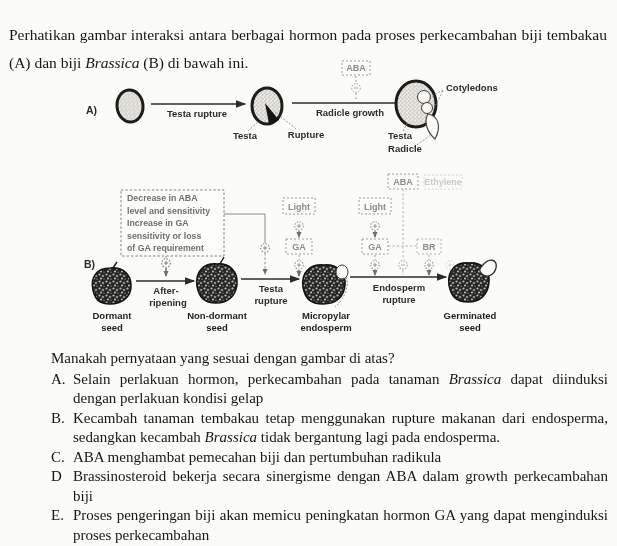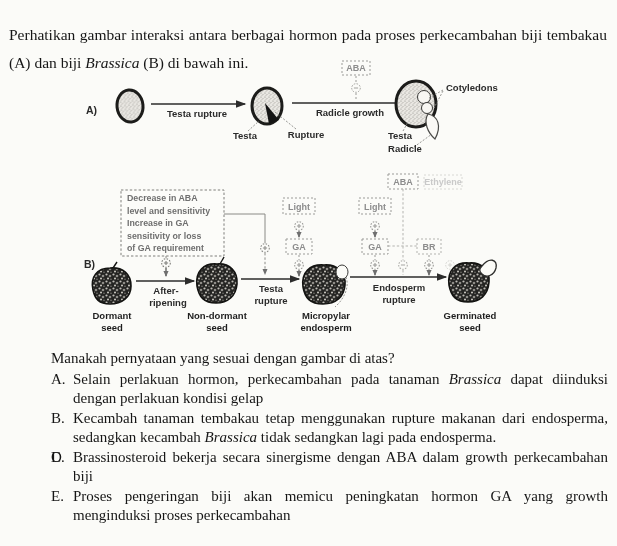--- a/index.html
+++ b/index.html
@@ -200,27 +200,27 @@
 </svg>
 
 <div class="question">
   <p class="prompt">Manakah pernyataan yang sesuai dengan gambar di atas?</p>
 
   <div class="opt">
     <span class="letter">A.</span><span>Selain perlakuan hormon, perkecambahan pada tanaman </span><i>Brassica</i><span> dapat diinduksi dengan perlakuan kondisi gelap</span>
   </div>
 
   <div class="opt">
-    <span class="letter">B.</span><span>Kecambah tanaman tembakau tetap menggunakan rupture makanan dari endosperma, sedangkan kecambah </span><i>Brassica</i><span> tidak sedangkan lagi pada endosperma.</span>
-  </div>
-
-  <div class="opt">
-    <span class="letter">C.</span>
+    <span class="letter">B.</span><span>Kecambah tanaman tembakau tetap menggunakan rupture makanan dari endosperma, sedangkan kecambah </span><i>Brassica</i><span> tidak bergantung lagi pada endosperma.</span>
+  </div>
+
+  <div class="opt">
+    <span class="letter">C.</span><span>ABA menghambat pemecahan biji dan pertumbuhan radikula</span>
   </div>
 
   <div class="opt">
     <span class="letter">D</span><span>Brassinosteroid bekerja secara sinergisme dengan ABA dalam growth perkecambahan biji</span>
   </div>
 
   <div class="opt">
-    <span class="letter">E.</span><span>Proses pengeringan biji akan memicu peningkatan hormon GA yang growth menginduksi proses perkecambahan</span>
+    <span class="letter">E.</span><span>Proses pengeringan biji akan memicu peningkatan hormon GA yang dapat menginduksi proses perkecambahan</span>
   </div>
 </div>
 
 </body></html>

